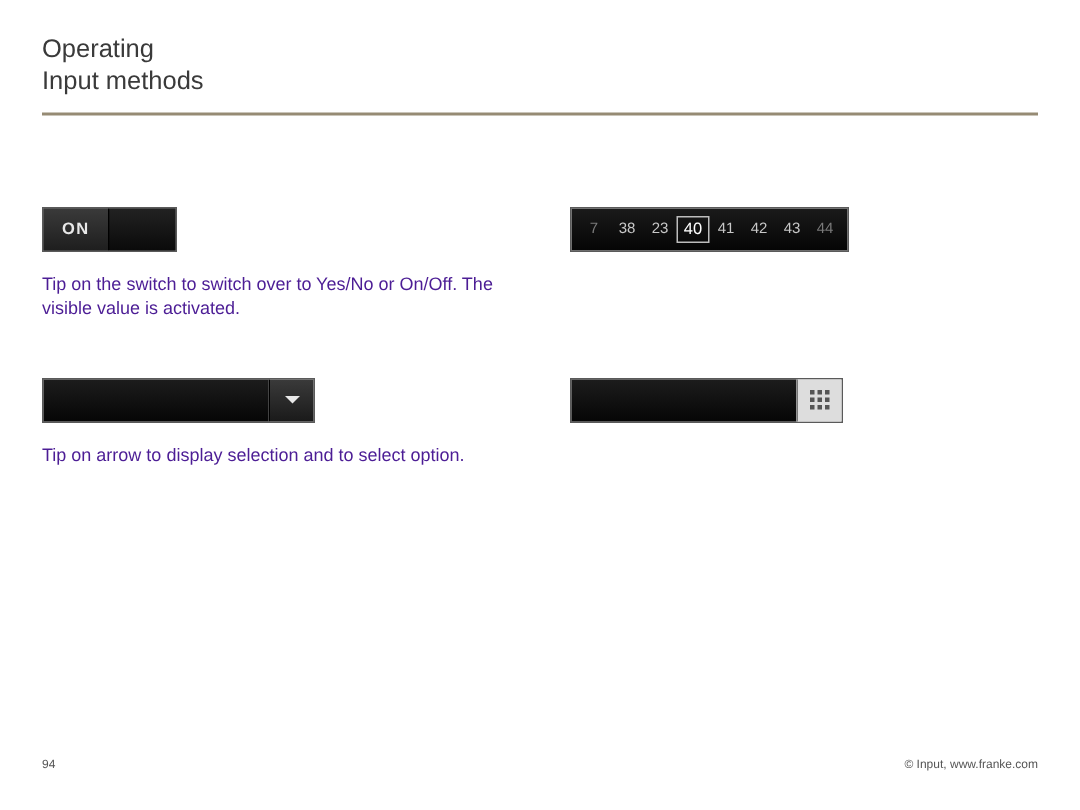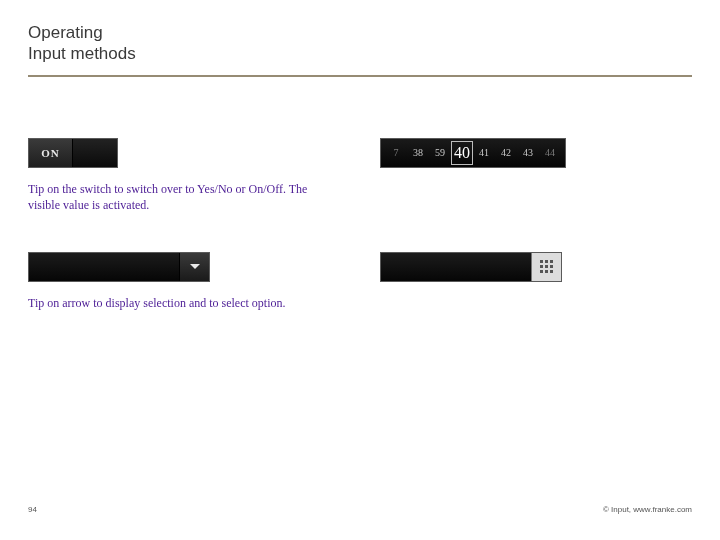--- a/index.html
+++ b/index.html
@@ -1,34 +1,34 @@
 <!DOCTYPE html>
 <html><head>
 <meta charset="utf-8">
 <style>
   * { box-sizing: border-box; margin: 0; padding: 0; }
   html, body { width: 720px; height: 540px; background: #fff; font-family: Arial, Helvetica, sans-serif; color: #222; }
   .page { position: relative; width: 720px; height: 528px; padding: 22px 28px 0 28px; }
   .title { font-size: 17px; font-weight: 400; color: #3a3a3a; line-height: 1.25; margin-bottom: 10px; }
   .rule { height: 2px; width: 100%; background: #968b74; margin-bottom: 60px; }
-  .grid { display: grid; grid-template-columns: 1fr 1fr; column-gap: 40px; row-gap: 38px; font-family: Liberation Serif, serif; }
+  .grid { display: grid; grid-template-columns: 1fr 1fr; column-gap: 40px; row-gap: 38px; }
   .cell { }
   .widget-row { height: 32px; display: flex; align-items: center; margin-bottom: 12px; }
   .caption { font-size: 12px; color: #4c1d95; line-height: 1.35; }
 
   
   .toggle { display: inline-flex; border: 1px solid #5a5a5a; background: linear-gradient(#1a1a1a,#050505); height: 30px; }
   .toggle .on  { width: 44px; display:flex; align-items:center; justify-content:center; background: linear-gradient(#3a3a3a,#1e1e1e); color:#e8e8e8; font-size:11px; font-weight:bold; letter-spacing:1px; border-right:1px solid #000; }
   .toggle .off { width: 44px; background: linear-gradient(#222,#0a0a0a); }
 
   
   .scale { display:inline-flex; align-items:center; height:30px; border:1px solid #5a5a5a; background: linear-gradient(#1a1a1a,#050505); padding: 0 4px; overflow:hidden; }
   .tick { width: 22px; text-align:center; font-size:10px; color:#c8c8c8; }
   .tick.dim { color:#7a7a7a; }
-  .tick.sel { border:1px solid #bdbdbd; padding:2px 0; width:22px; color:#fff; font-size:16px; }
+  .tick.sel { border:1px solid #bdbdbd; padding:2px 0; width:22px; color:#fff; font-size:11px; }
 
   
   .dropdown { display:inline-flex; height:30px; border:1px solid #5a5a5a; }
   .dropdown .field { width:150px; background: linear-gradient(#1c1c1c,#060606); }
   .dropdown .arrowbtn { width:30px; background: linear-gradient(#3a3a3a,#1a1a1a); display:flex; align-items:center; justify-content:center; border-left:1px solid #000; }
   .dropdown .arrowbtn svg { fill:#e8e8e8; }
 
   
   .kbd { display:inline-flex; height:30px; border:1px solid #5a5a5a; }
   .kbd .field { width:150px; background: linear-gradient(#1c1c1c,#060606); }
@@ -57,21 +57,21 @@
         </div>
       </div>
       <div class="caption">Tip on the switch to switch over to Yes/No or On/Off. The visible value is activated.</div>
     </div>
 
     <div class="cell">
       <div class="widget-row">
         <div class="scale">
           <div class="tick dim">7</div>
           <div class="tick">38</div>
-          <div class="tick">59</div>
+          <div class="tick">23</div>
           <div class="tick sel">40</div>
           <div class="tick">41</div>
           <div class="tick">42</div>
           <div class="tick">43</div>
           <div class="tick dim">44</div>
         </div>
       </div>
     </div>
 
     <div class="cell">

